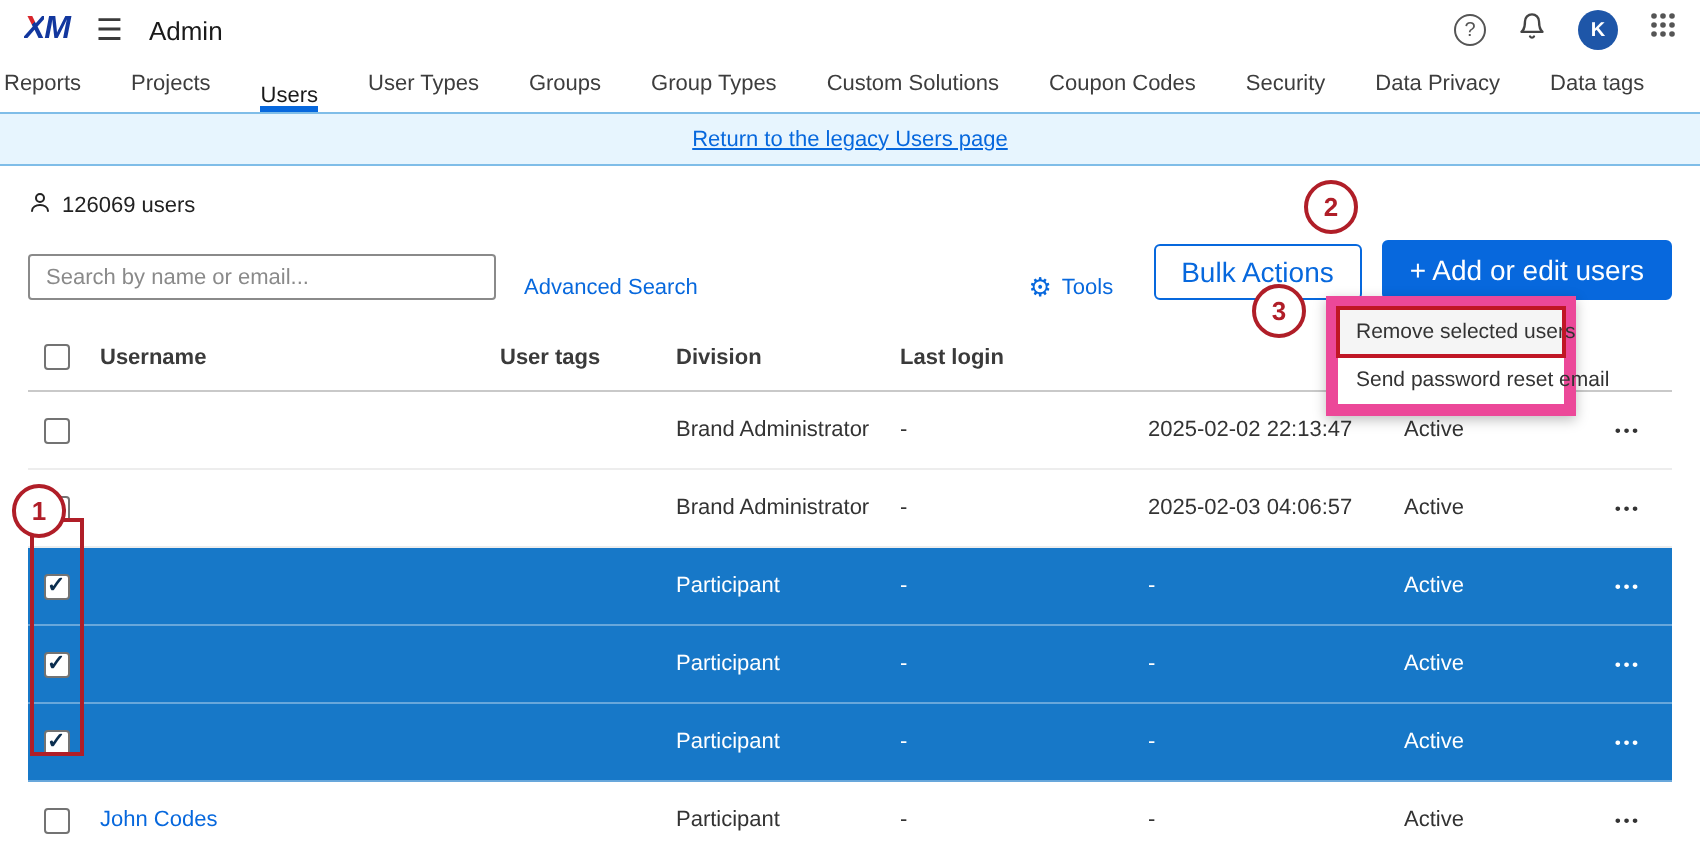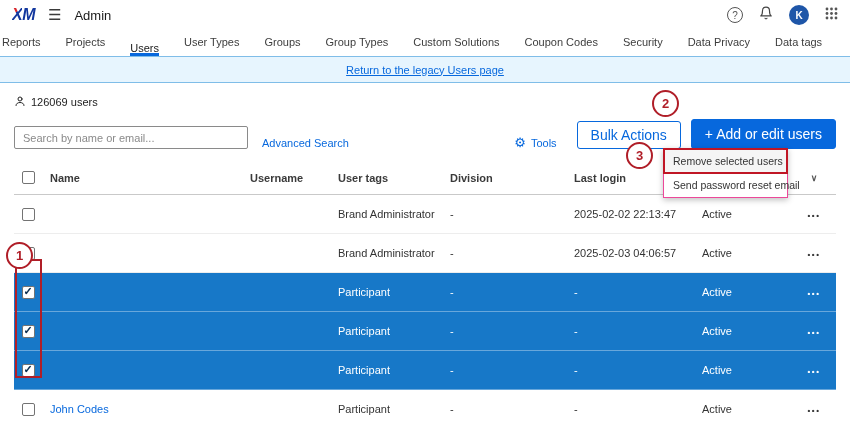--- a/index.html
+++ b/index.html
@@ -61,21 +61,21 @@
   .dots { cursor:pointer; }
   .dots::before { content:"\2022\2022\2022"; letter-spacing:1.5px; font-size:8px; font-weight:700; color:#333; }
   .selected .dots::before { color:#fff; }
   .hdr-chev { color:#555; font-size:9px; cursor:pointer; }
   .blur { height:13px; border-radius:2px; background:#bdbdbd; filter:blur(3px); }
   .blur.tall { height:22px; }
   .selected .blur { background:#0e4f86; }
 
   
   .menu { position:absolute; left:663px; top:148px; width:125px; background:#fff;
-    border:1px solid #ec4899; box-shadow:0 2px 6px rgba(0,0,0,0.25); z-index:500; font-size:10.5px; }
+    border:6px solid #ec4899; box-shadow:0 2px 6px rgba(0,0,0,0.25); z-index:500; font-size:10.5px; }
   .menu-item { padding:6px 9px; color:#333; cursor:pointer; white-space:nowrap; }
   .menu-item.hl { background:#f5f5f5; outline:2px solid #C01625; outline-offset:-1px; }
 
   
   .ann { position:absolute; z-index:1000; }
   .ann-circle { width:27px; height:27px; border:2.5px solid #B01E28; border-radius:50%; background:#fff;
     display:flex; align-items:center; justify-content:center; font-size:13px; font-weight:700; color:#B01E28; }
   .ann-rect { border:2px solid #B01E28; background:transparent; }
   #ann1 { left:6px; top:242px; }
   #rect1 { left:15px; top:259px; width:27px; height:119px; }
@@ -156,21 +156,20 @@
     </span>
     <button class="btn btn-outline">Bulk Actions</button>
     <button class="btn btn-primary">+ Add or edit users</button>
   </div>
 
   <div class="table">
     <div class="grid thead">
       <div class="cell c-check">
           <span class="cb"></span>
         </div>
-      <div class="cell">Name</div>
       <div class="cell">Username</div>
       <div class="cell">User tags</div>
       <div class="cell">Division</div>
       <div class="cell">Last login</div>
       <div class="cell"></div>
       <div class="cell c-actions">
           <span class="hdr-chev">∨</span>
         </div>
     </div>
 

